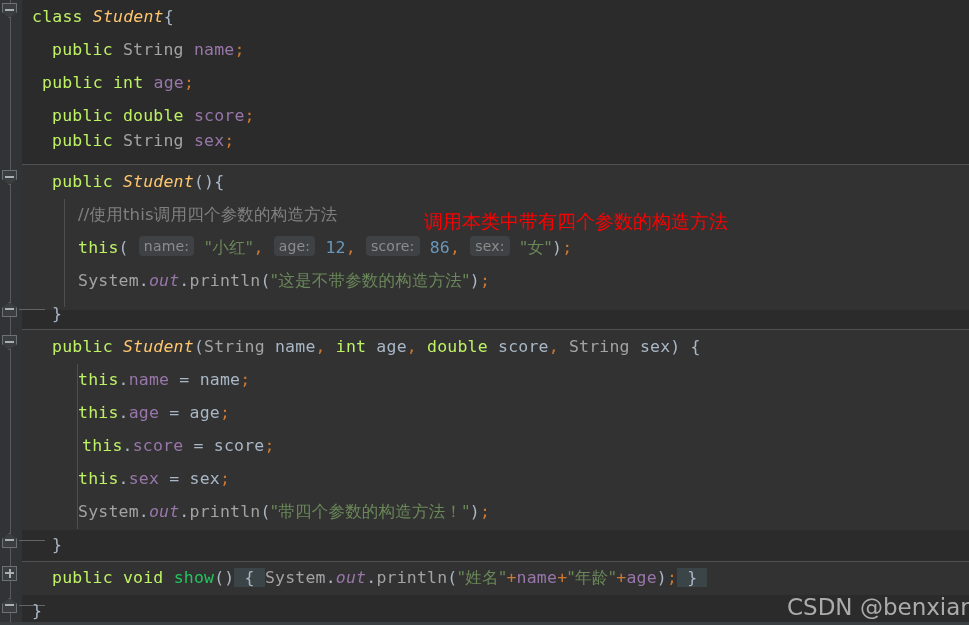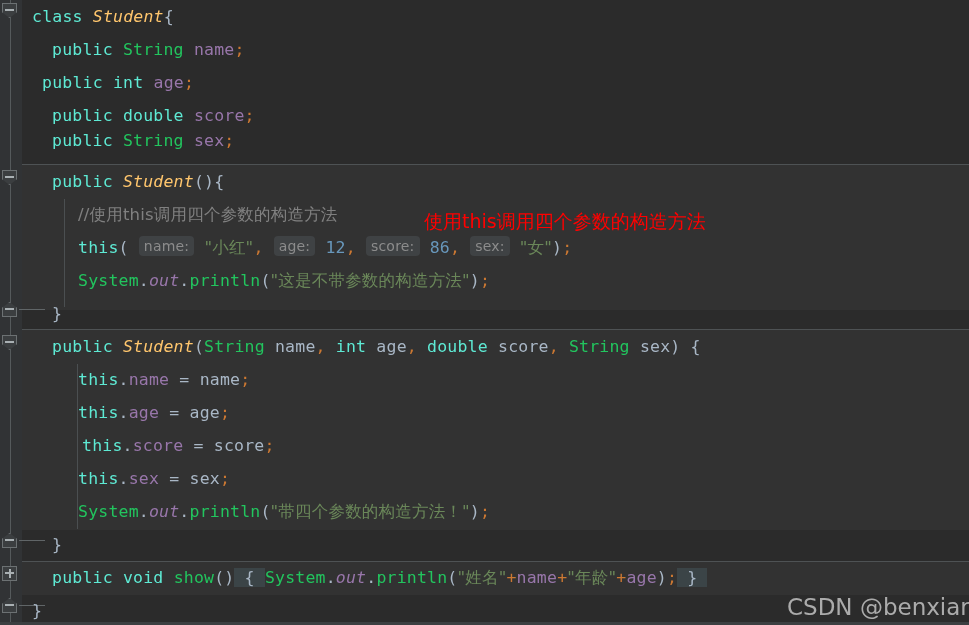--- a/index.html
+++ b/index.html
@@ -94,22 +94,22 @@
     left: 0;
     height: 33px;
     line-height: 33px;
     white-space: pre;
     font-size: 16.5px;
     letter-spacing: 0.2px;
     color: #a9b7c6;
   }
 
   
-  .kw   { color: #5eead4; }
-  .type { color: #22c55e; }
+  .kw   { color: #bef264; }
+  .type { color: #a3a3a3; }
   .fld  { color: #9876aa; }
   .num  { color: #6897bb; }
   .str  { color: #6a8759; }
   .cmt  { color: #808080; }
   .meth { color: #22c55e; }
   .cls  { color: #ffc66d; font-style: italic; }
   .stat { color: #9876aa; font-style: italic; }
   .pl   { color: #a9b7c6; }
   .semi { color: #cc7832; }
   .cn   { font-family: "DejaVu Sans", sans-serif; }
@@ -224,18 +224,18 @@
         <div class="line" style="top: 396px; left: 56px;"><span class="kw">this</span><span class="pl">.</span><span class="fld">age</span><span class="pl"> = </span><span class="pl">age</span><span class="semi">;</span></div>
         <div class="line" style="top: 429px; left: 60px;"><span class="kw">this</span><span class="pl">.</span><span class="fld">score</span><span class="pl"> = </span><span class="pl">score</span><span class="semi">;</span></div>
         <div class="line" style="top: 462px; left: 56px;"><span class="kw">this</span><span class="pl">.</span><span class="fld">sex</span><span class="pl"> = </span><span class="pl">sex</span><span class="semi">;</span></div>
         <div class="line" style="top: 495px; left: 56px;"><span class="type">System</span><span class="pl">.</span><span class="stat">out</span><span class="pl">.</span><span class="type">println</span><span class="pl">(</span><span class="str cn">"带四个参数的构造方法！"</span><span class="pl">)</span><span class="semi">;</span></div>
         <div class="line" style="top: 528px; left: 30px;"><span class="pl">}</span></div>
         <div class="line" style="top: 561px; left: 30px;"><span class="kw">public</span><span class="pl"> </span><span class="kw">void</span><span class="pl"> </span><span class="meth">show</span><span class="pl">()</span><span class="brace-hl"> { </span><span class="type">System</span><span class="pl">.</span><span class="stat">out</span><span class="pl">.</span><span class="type">println</span><span class="pl">(</span><span class="str cn">"姓名"</span><span class="semi">+</span><span class="fld">name</span><span class="semi">+</span><span class="str cn">"年龄"</span><span class="semi">+</span><span class="fld">age</span><span class="pl">)</span><span class="semi">;</span><span class="brace-hl"> } </span></div>
         <div class="line" style="top: 594px; left: 10px;"><span class="pl">}</span></div>
       </div>
   </div>
 
-  <div class="annotation" style="left:424px; top:210px;">使用this调用四个参数的构造方法</div>
+  <div class="annotation" style="left:424px; top:210px;">调用本类中带有四个参数的构造方法</div>
 
   <div class="watermark" style="left:787px; top:594px;">CSDN @benxiangsj</div>
 
   <div class="bottom-edge"></div>
 </div>
 
 </body></html>

